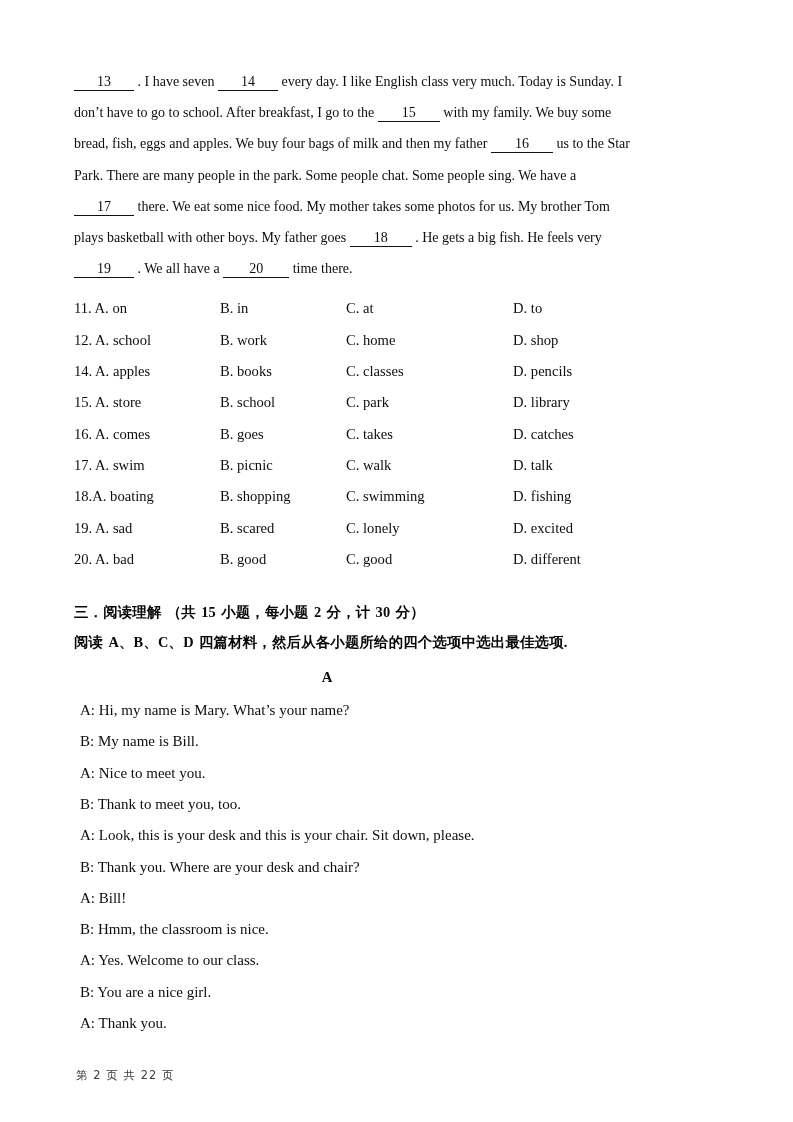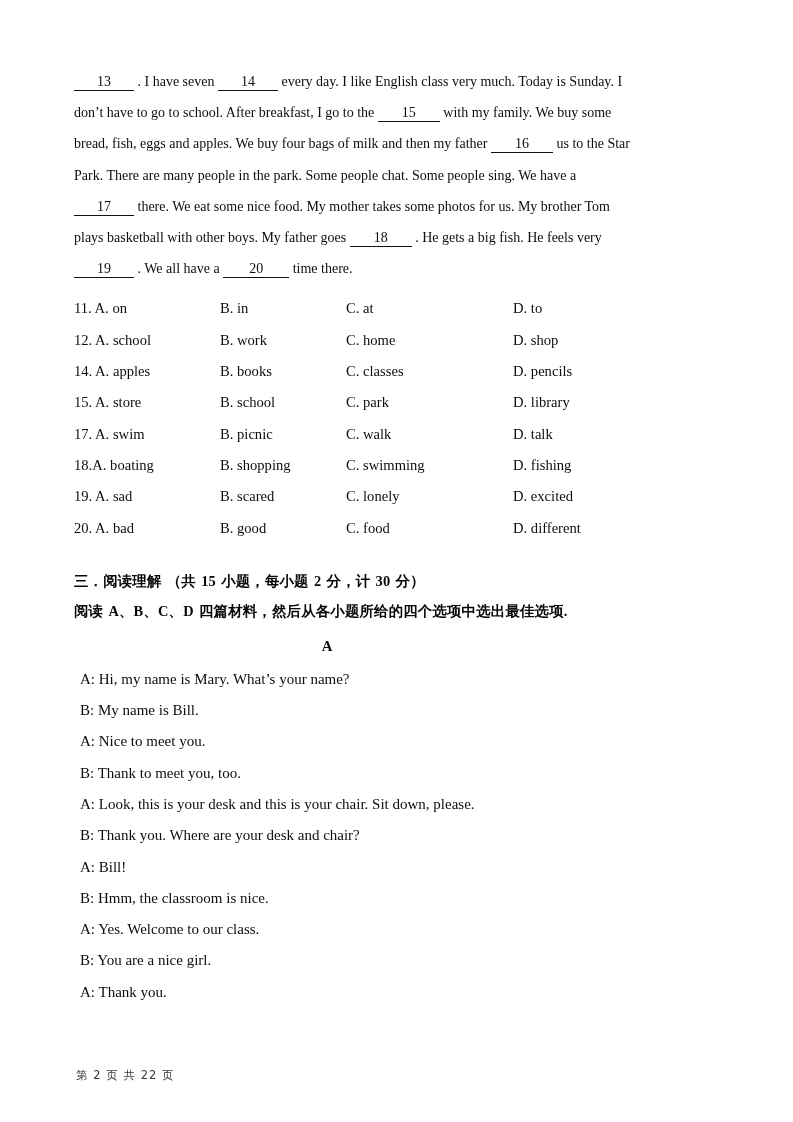--- a/index.html
+++ b/index.html
@@ -163,41 +163,47 @@
           <span class="opt-cell cC">C. classes</span>
           <span class="opt-cell cD">D. pencils</span>
         </div>
         <div class="opt-row">
           <span class="opt-cell cA">15. A. store</span>
           <span class="opt-cell cB">B. school</span>
           <span class="opt-cell cC">C. park</span>
           <span class="opt-cell cD">D. library</span>
         </div>
         <div class="opt-row">
+          <span class="opt-cell cA">16. A. comes</span>
+          <span class="opt-cell cB">B. goes</span>
+          <span class="opt-cell cC">C. takes</span>
+          <span class="opt-cell cD">D. catches</span>
+        </div>
+        <div class="opt-row">
           <span class="opt-cell cA">17. A. swim</span>
           <span class="opt-cell cB">B. picnic</span>
           <span class="opt-cell cC">C. walk</span>
           <span class="opt-cell cD">D. talk</span>
         </div>
         <div class="opt-row">
           <span class="opt-cell cA">18.A. boating</span>
           <span class="opt-cell cB">B. shopping</span>
           <span class="opt-cell cC">C. swimming</span>
           <span class="opt-cell cD">D. fishing</span>
         </div>
         <div class="opt-row">
           <span class="opt-cell cA">19. A. sad</span>
           <span class="opt-cell cB">B. scared</span>
           <span class="opt-cell cC">C. lonely</span>
           <span class="opt-cell cD">D. excited</span>
         </div>
         <div class="opt-row">
           <span class="opt-cell cA">20. A. bad</span>
           <span class="opt-cell cB">B. good</span>
-          <span class="opt-cell cC">C. food</span>
+          <span class="opt-cell cC">C. good</span>
           <span class="opt-cell cD">D. different</span>
         </div>
       </div>
 
     <div class="cn-head" id="section-heading">三．阅读理解 （共 <span class="latin-in-cn">15</span> 小题，每小题 <span class="latin-in-cn">2</span> 分，计 <span class="latin-in-cn">30</span> 分）</div>
 
     <div class="cn-head sub" id="section-instruction">阅读 <span class="latin-in-cn">A</span>、<span class="latin-in-cn">B</span>、<span class="latin-in-cn">C</span>、<span class="latin-in-cn">D</span> 四篇材料，然后从各小题所给的四个选项中选出最佳选项<span class="latin-in-cn">.</span></div>
 
     <div class="section-letter">A</div>
 

